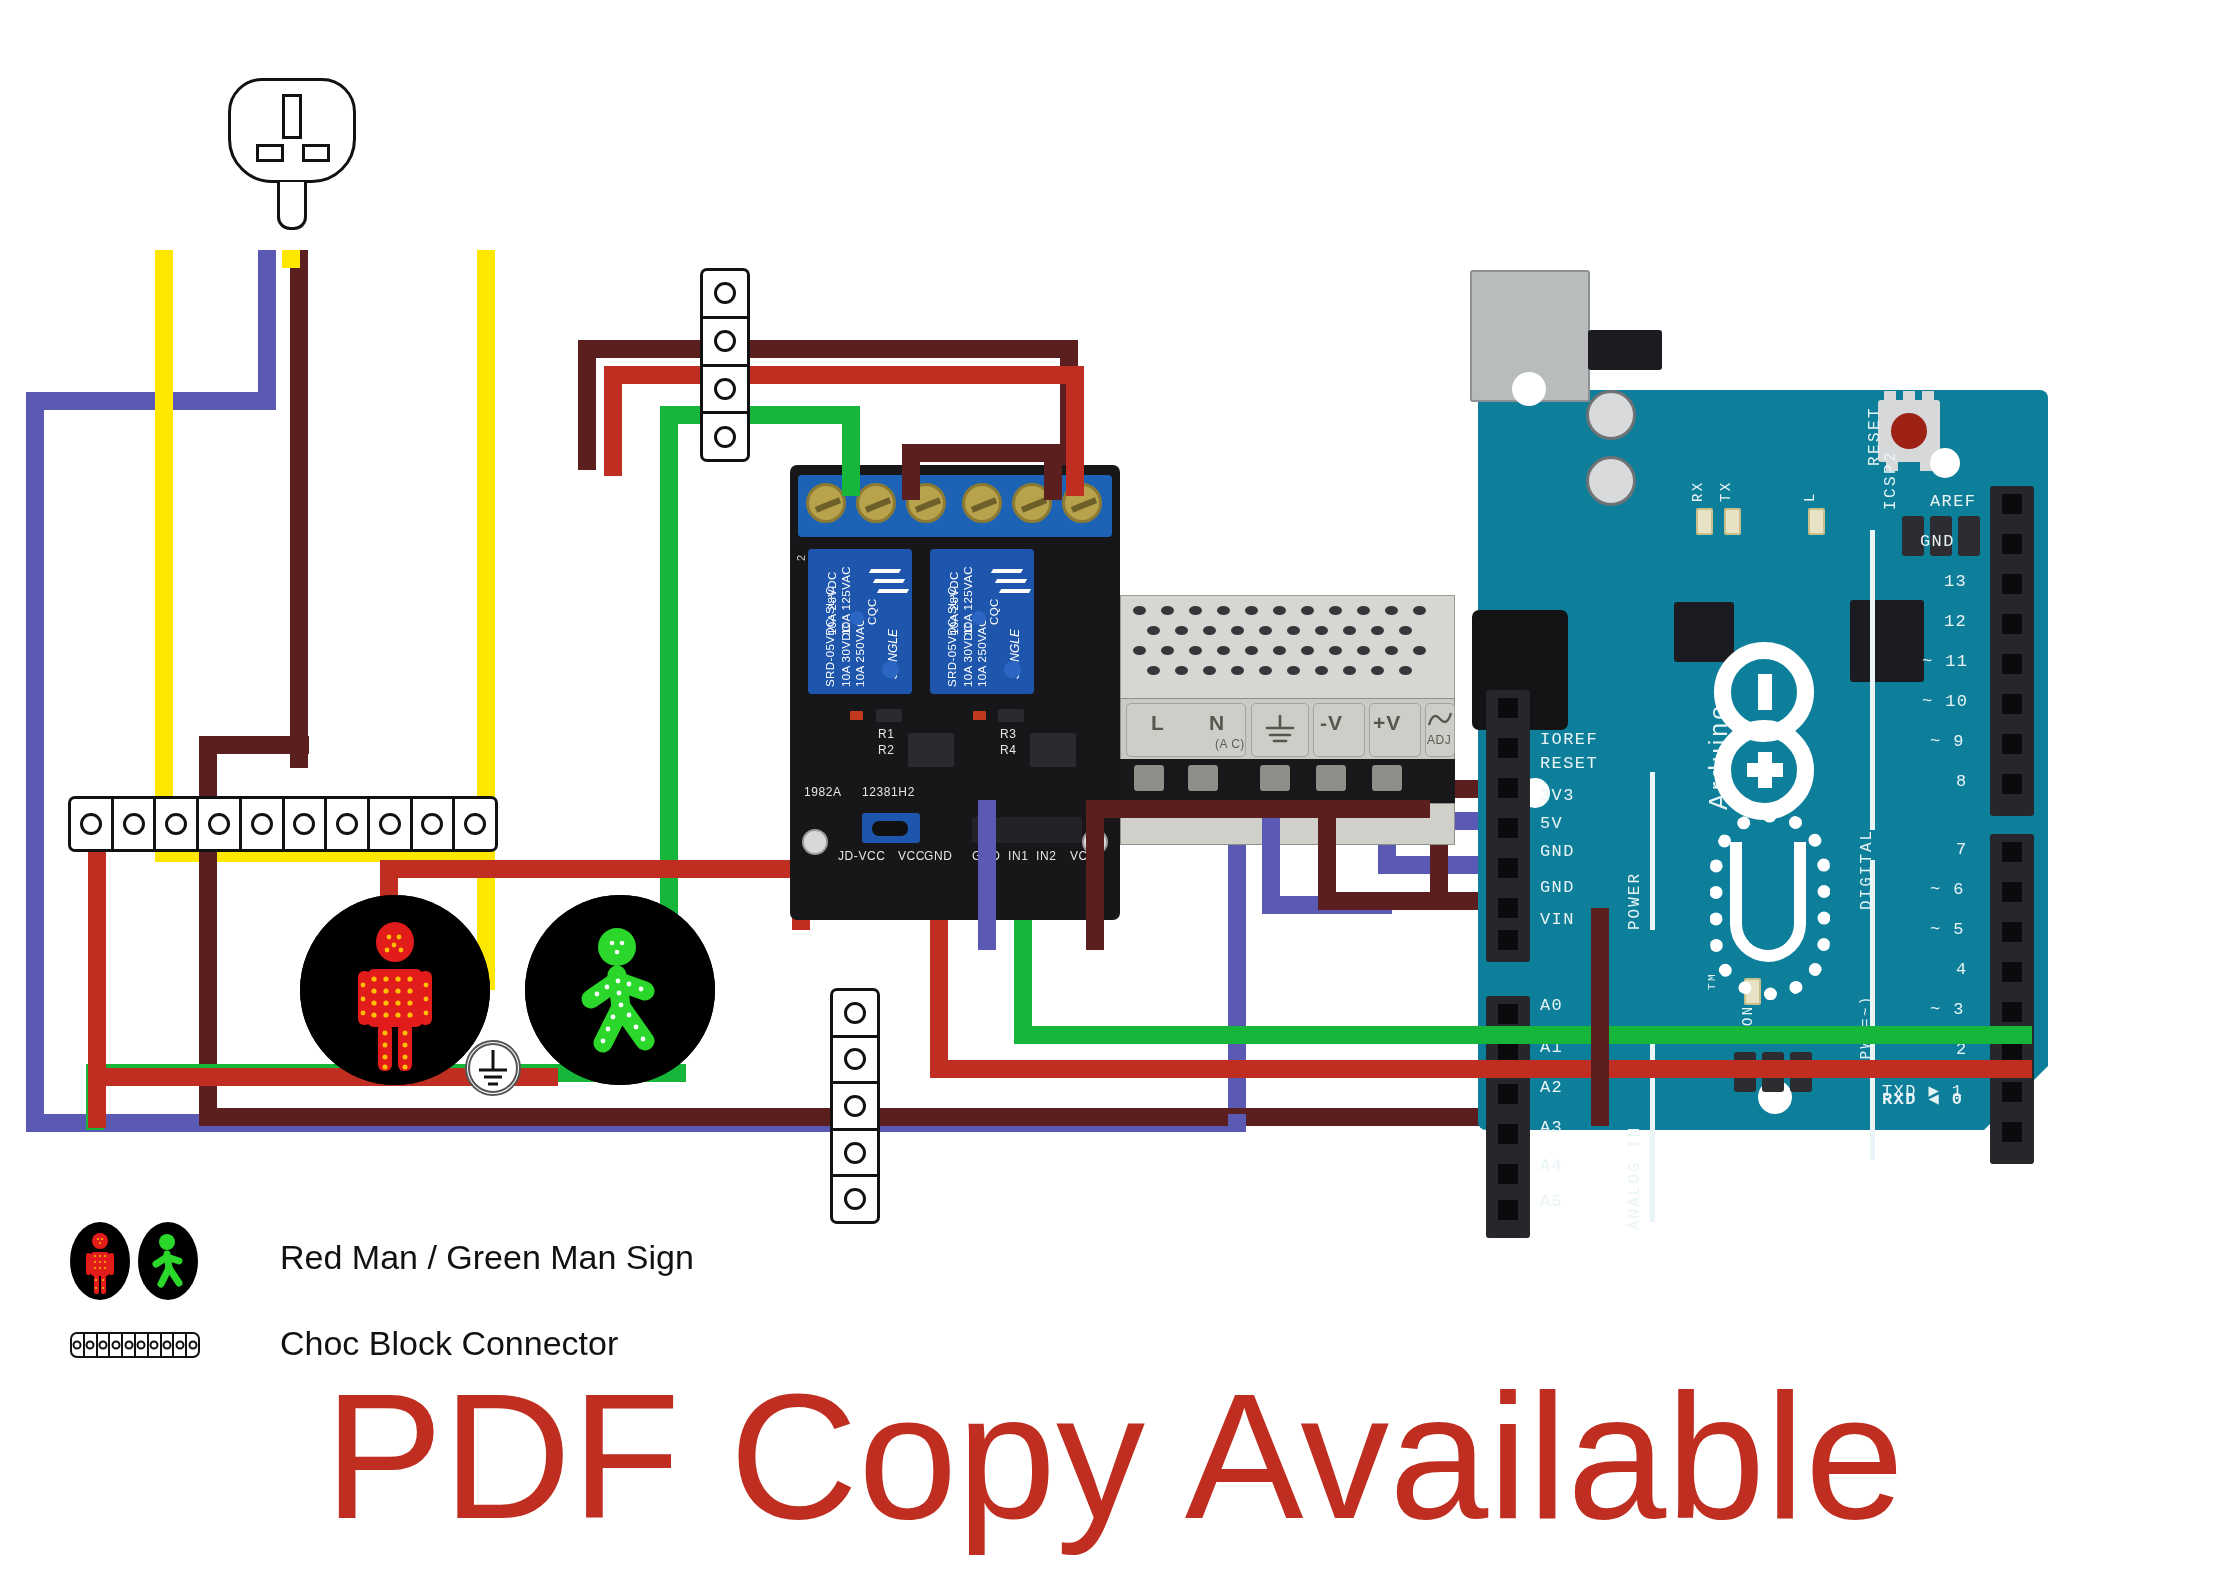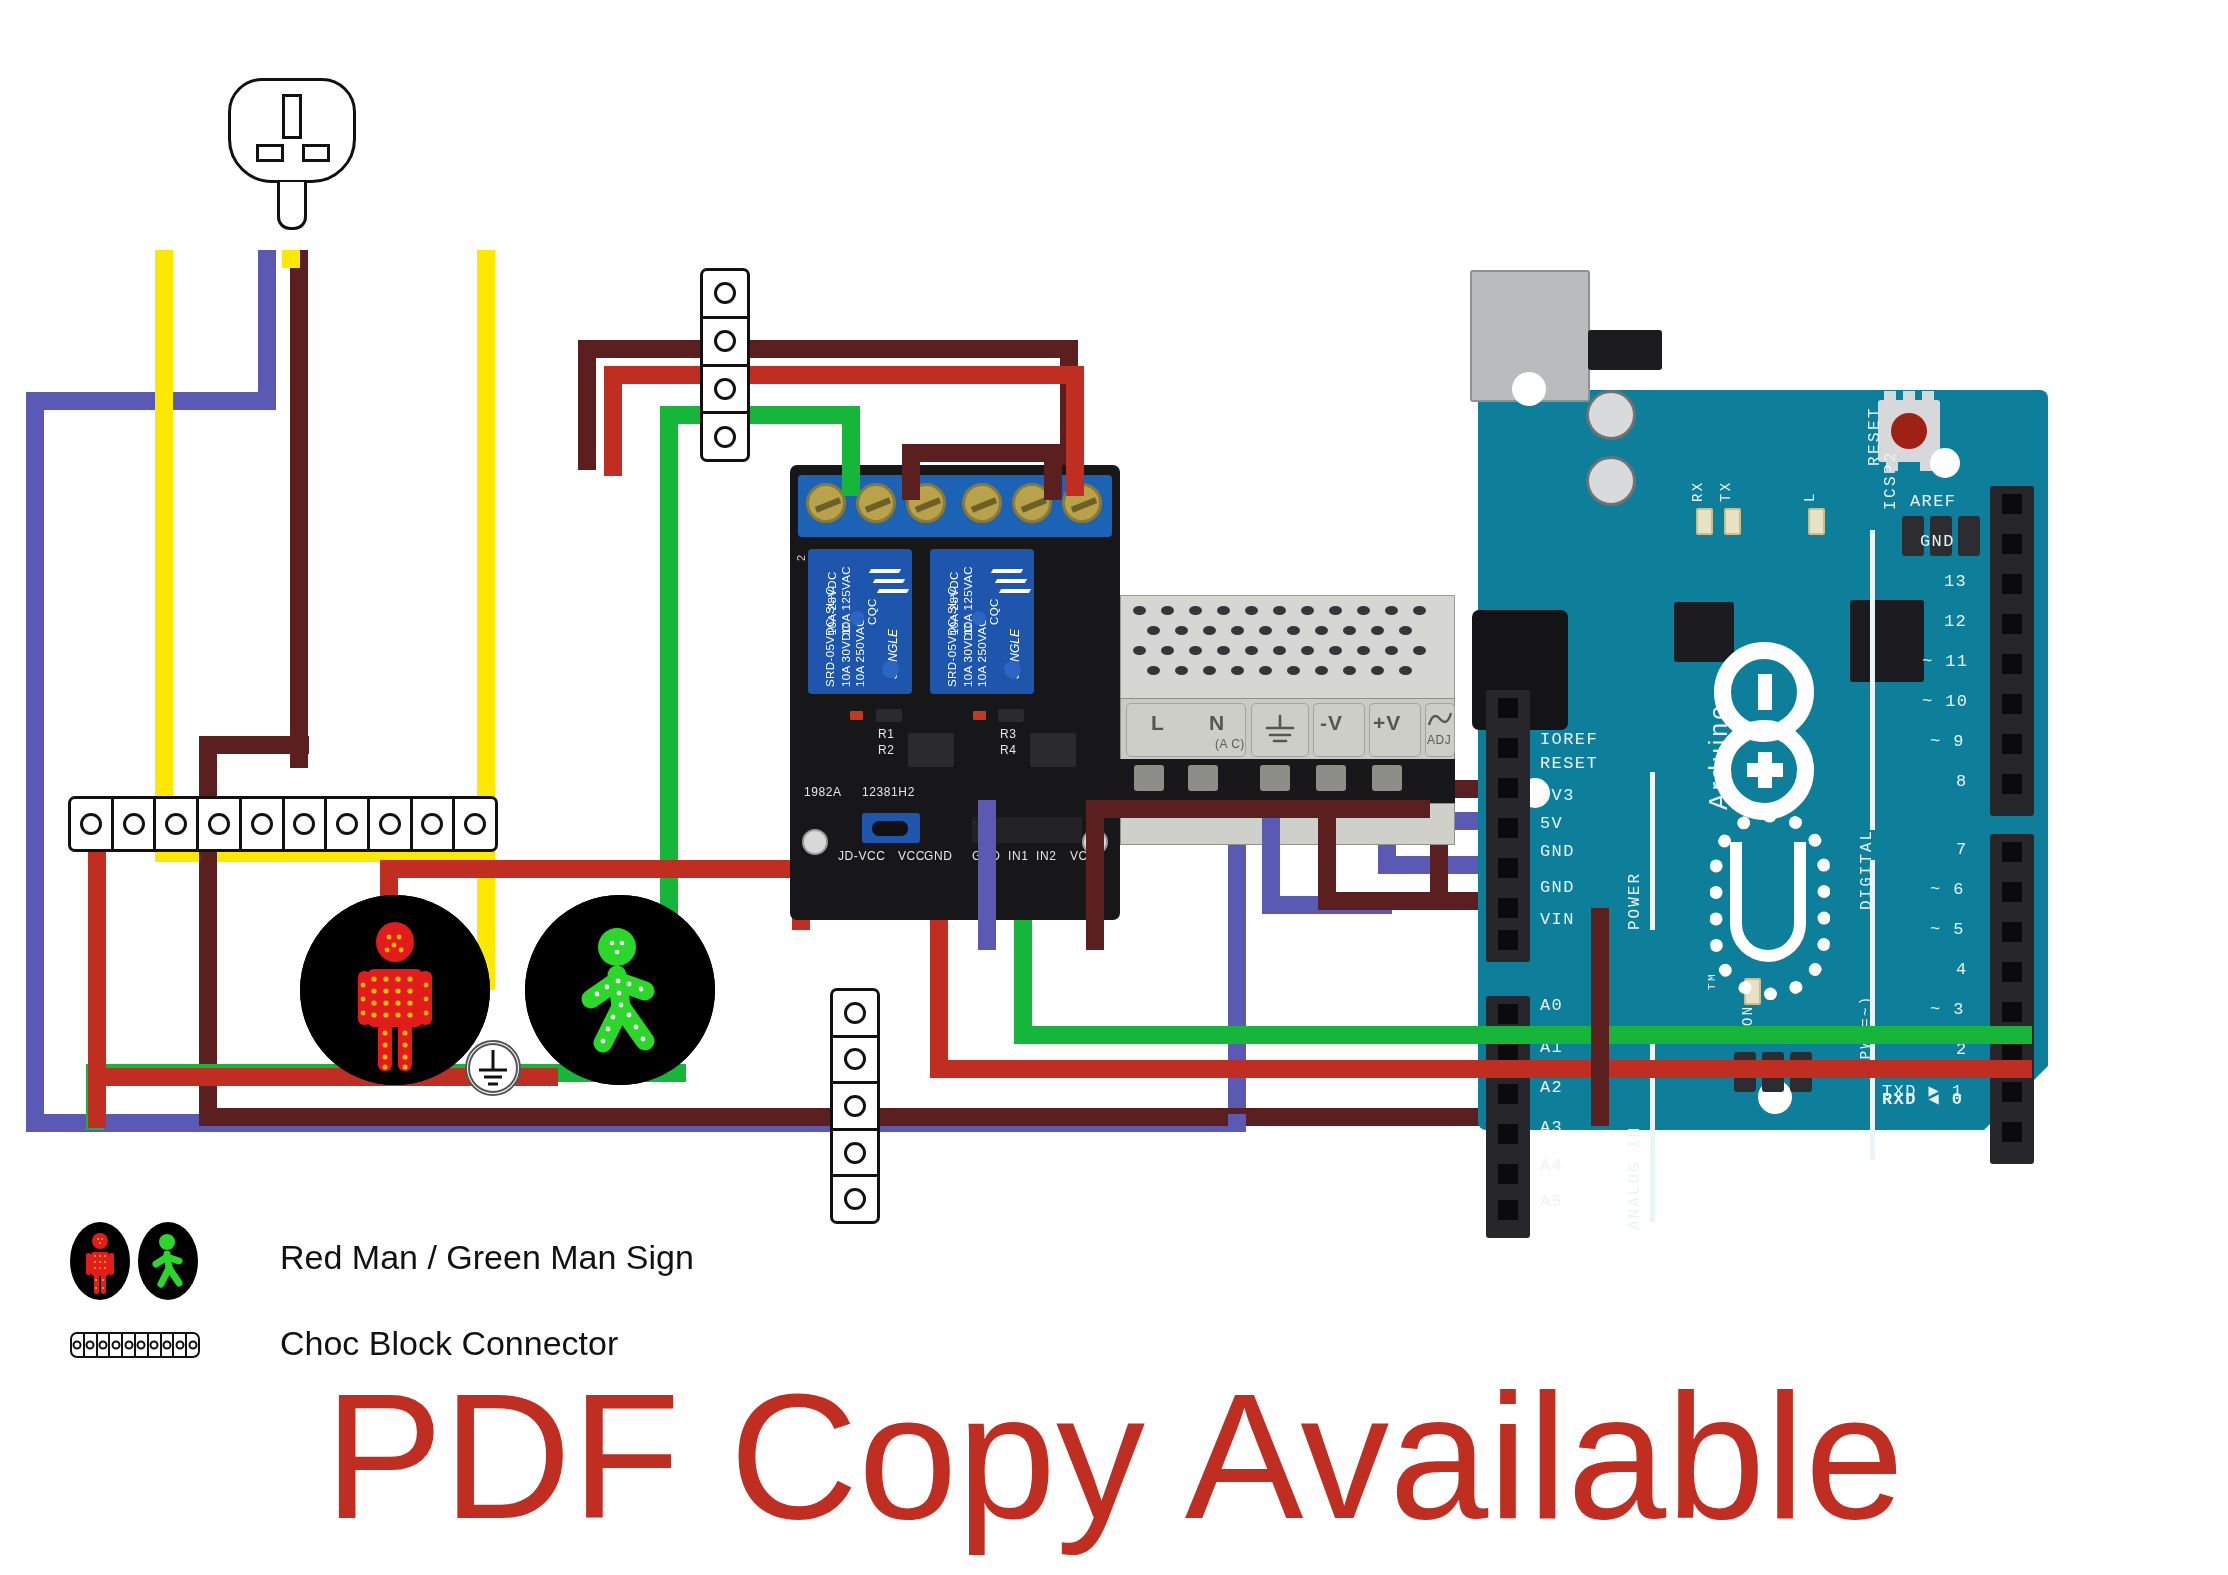--- a/index.html
+++ b/index.html
@@ -583,21 +583,21 @@
     <div class="ardHdr" style="left:512px;top:96px;width:44px;height:330px;"></div>
     <div class="ardPin" style="left:524px;top:104px;"></div>
     <div class="ardPin" style="left:524px;top:144px;"></div>
     <div class="ardPin" style="left:524px;top:184px;"></div>
     <div class="ardPin" style="left:524px;top:224px;"></div>
     <div class="ardPin" style="left:524px;top:264px;"></div>
     <div class="ardPin" style="left:524px;top:304px;"></div>
     <div class="ardPin" style="left:524px;top:344px;"></div>
     <div class="ardPin" style="left:524px;top:384px;"></div>
 
-    <div class="ardLbl" style="left:432px;top:102px;">AREF</div>
+    <div class="ardLbl" style="left:452px;top:102px;">AREF</div>
     <div class="ardLbl" style="left:442px;top:142px;">GND</div>
     <div class="ardLbl" style="left:466px;top:182px;">13</div>
     <div class="ardLbl" style="left:466px;top:222px;">12</div>
     <div class="ardLbl" style="left:444px;top:262px;">~ 11</div>
     <div class="ardLbl" style="left:444px;top:302px;">~ 10</div>
     <div class="ardLbl" style="left:452px;top:342px;">~ 9</div>
     <div class="ardLbl" style="left:478px;top:382px;">8</div>
 
     <div class="ardHdr" style="left:512px;top:444px;width:44px;height:330px;"></div>
     <div class="ardPin" style="left:524px;top:452px;"></div>

